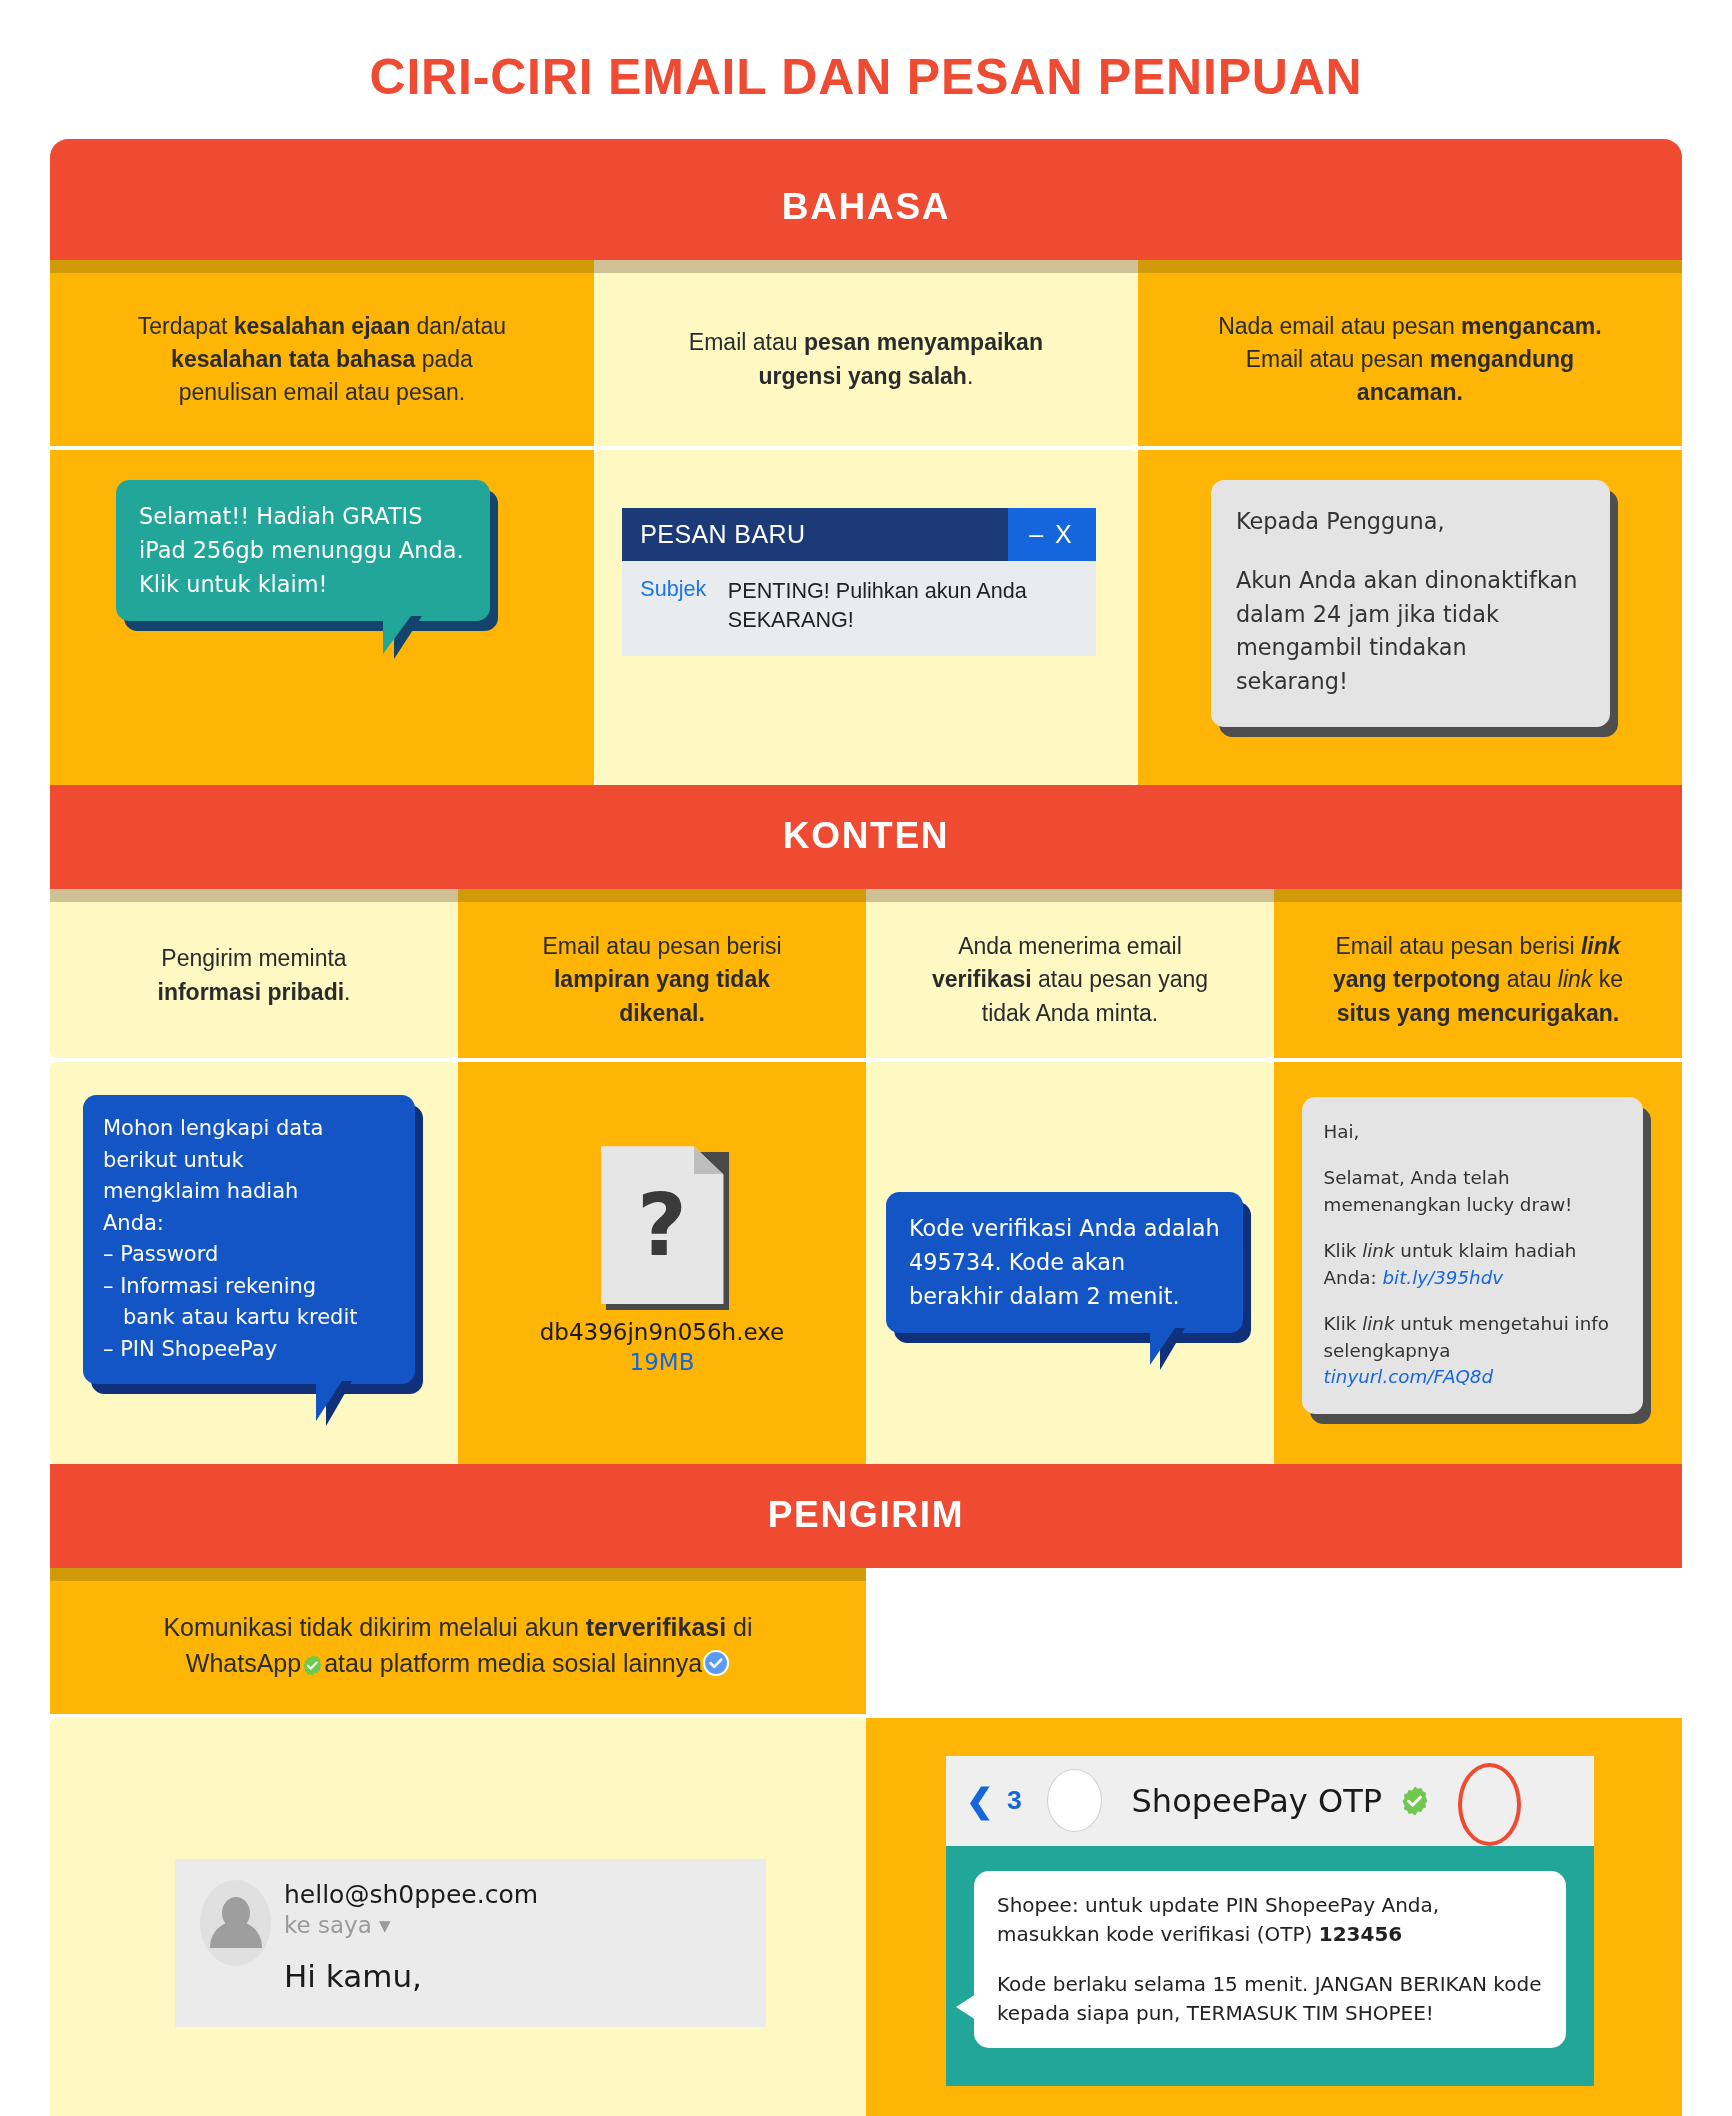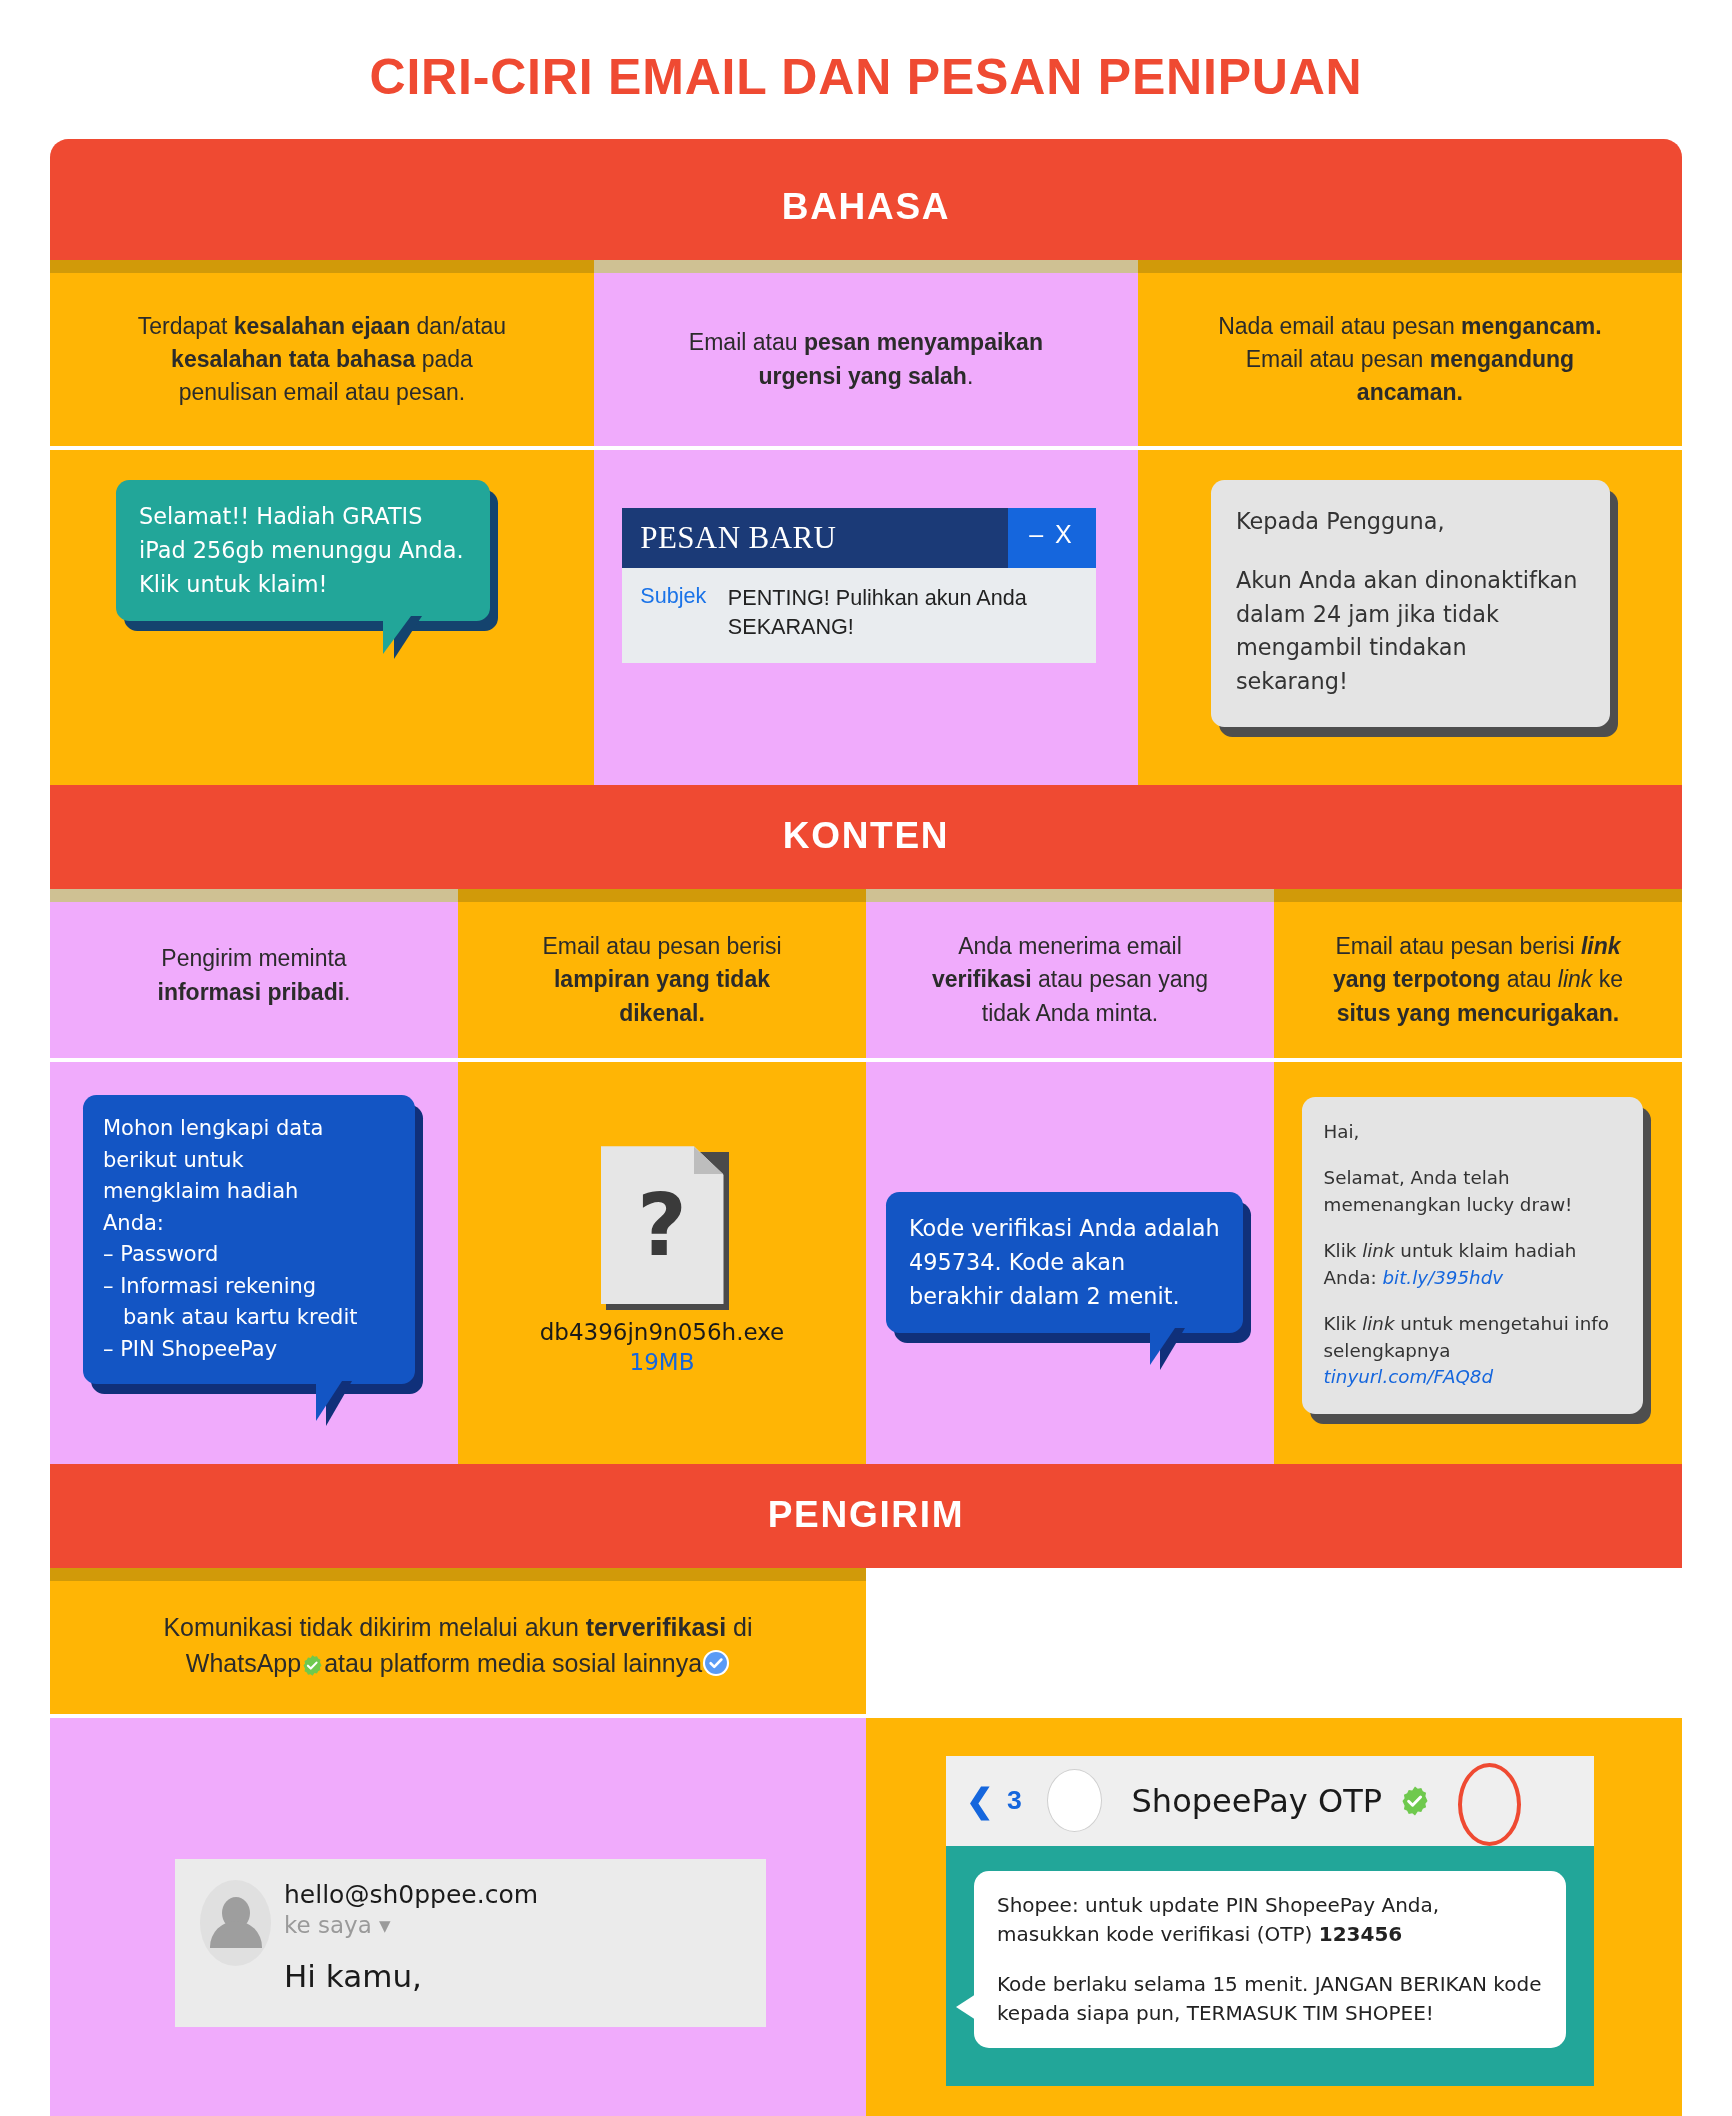--- a/index.html
+++ b/index.html
@@ -53,21 +53,21 @@
 
   .cell-head {
     padding: 28px 28px 28px 28px;
     text-align: center;
     font-size: 23px;
     line-height: 1.45;
     color: #2b2b2b;
   }
 
   .bg-gold  { background: #ffb505; }
-  .bg-cream { background: #f0abfc; }
+  .bg-cream { background: #fef9c3; border-radius: 6px; }
 
   .white-divider { height: 4.2px; background: #ffffff; }
 
   
   .bubble {
     position: relative;
     border-radius: 13.3px;
     padding: 20px 23px;
     font-size: 22.4px;
     line-height: 1.5;
@@ -94,24 +94,23 @@
 
   
   .mailwin { width: 100%; }
   .mailwin-bar {
     display: flex; align-items: stretch;
     background: #1b3a77;
   }
   .mailwin-title {
     flex: 1;
     color: #fff;
-    font-size: 31px;
+    font-size: 25px;
     padding: 11.6px 18.3px;
     letter-spacing: 0.4px;
-    font-family: Liberation Serif, serif;
   }
   .mailwin-btns {
     background: #1566dd;
     color: #fff;
     font-size: 25px;
     padding: 11.6px 21.6px;
     letter-spacing: 2.5px;
   }
   .mailwin-body {
     background: #e9ecef;

